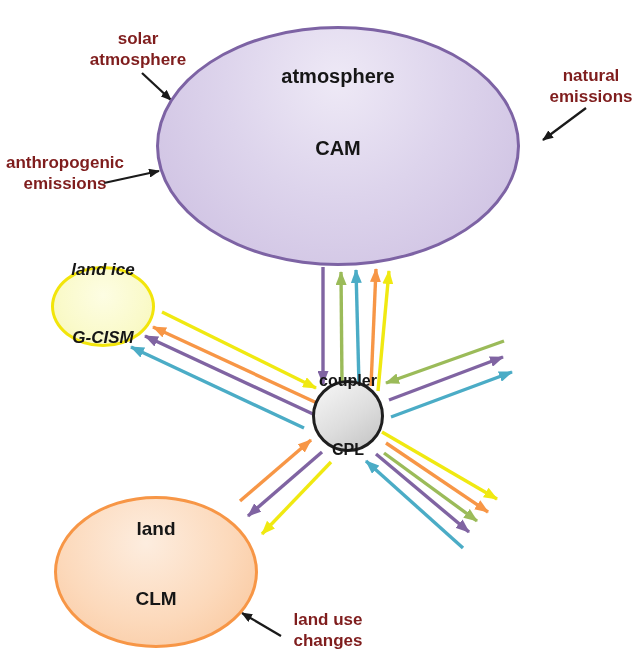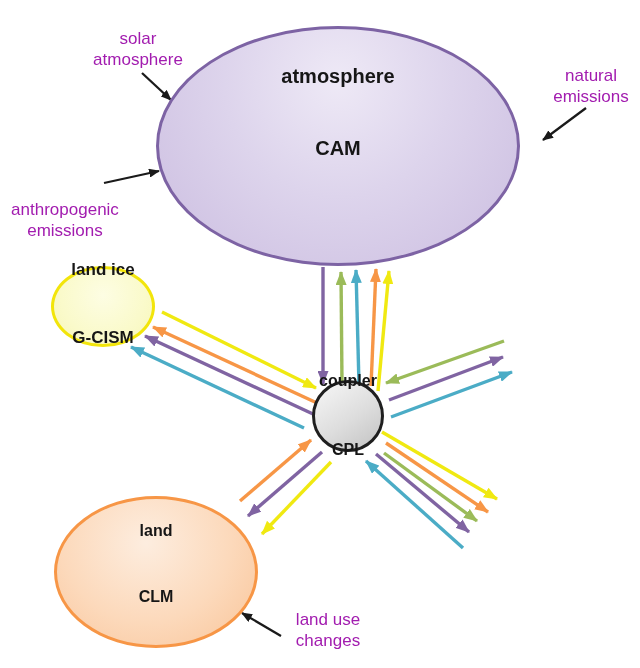--- a/index.html
+++ b/index.html
@@ -37,59 +37,60 @@
     background: radial-gradient(ellipse at 50% 22%, #EEE9F6 0%, #DDD4EC 45%, #CBBDE0 100%);
     font-size: 20px;
     padding-bottom: 66px;
   }
   .node-landice {
     left: 51px; top: 266px; width: 104px; height: 81px;
     border: 3px solid #F2E50B;
     background: radial-gradient(ellipse at 50% 35%, #FDFDE3 0%, #FAFACB 60%, #F7F7B8 100%);
     font-size: 17px;
     padding-bottom: 6px;
+    font-style: italic;
   }
   .node-seaice {
     left: 503px; top: 298px; width: 116px; height: 88px;
     border: 3px solid #9BBB59;
     background: radial-gradient(ellipse at 45% 30%, #F1F8E6 0%, #E3F1CC 55%, #D6EAB9 100%);
     font-size: 17px;
     padding-bottom: 12px;
   }
   .node-coupler {
     left: 312px; top: 380px; width: 72px; height: 72px;
     border: 3px solid #1F1F1F;
     background: linear-gradient(145deg, #F7F7F7 0%, #DDDDDD 55%, #C2C2C2 100%);
     font-size: 16px;
     line-height: 1.55;
   }
   .node-land {
     left: 54px; top: 496px; width: 204px; height: 152px;
     border: 3px solid #F79646;
     background: radial-gradient(ellipse at 45% 30%, #FDEDDF 0%, #FCD9BB 55%, #F9C498 100%);
-    font-size: 16px;
+    font-size: 19px;
     padding-bottom: 16px;
   }
   .node-ocean {
     left: 465px; top: 509px; width: 157px; height: 124px;
     border: 3px solid #45A9C6;
     background: radial-gradient(ellipse at 50% 28%, #E2F3FA 0%, #CDEBF6 50%, #AFE0F0 100%);
     font-size: 19px;
     padding-bottom: 10px;
   }
   .annotation {
     position: absolute;
     text-align: center;
-    font-weight: normal;
+    font-weight: bold;
     font-size: 17px;
     line-height: 21px;
-    color: #a21caf;
+    color: #7f1d1d;
   }
   .ann-solar   { left: 80px;  top: 28px;  width: 116px; }
-  .ann-anthro  { left: 0px;   top: 152px; width: 130px; margin-top: 47px; }
+  .ann-anthro  { left: 0px;   top: 152px; width: 130px; }
   .ann-natural { left: 536px; top: 65px;  width: 110px; }
   .ann-landuse { left: 273px; top: 609px; width: 110px; }
 </style>
 </head>
 <body>
 
 <div class="stage">
 
   <svg class="arrow-layer" id="arrow-layer" viewBox="0 0 640 668" xmlns="http://www.w3.org/2000/svg">
     <defs id="arrow-defs">

